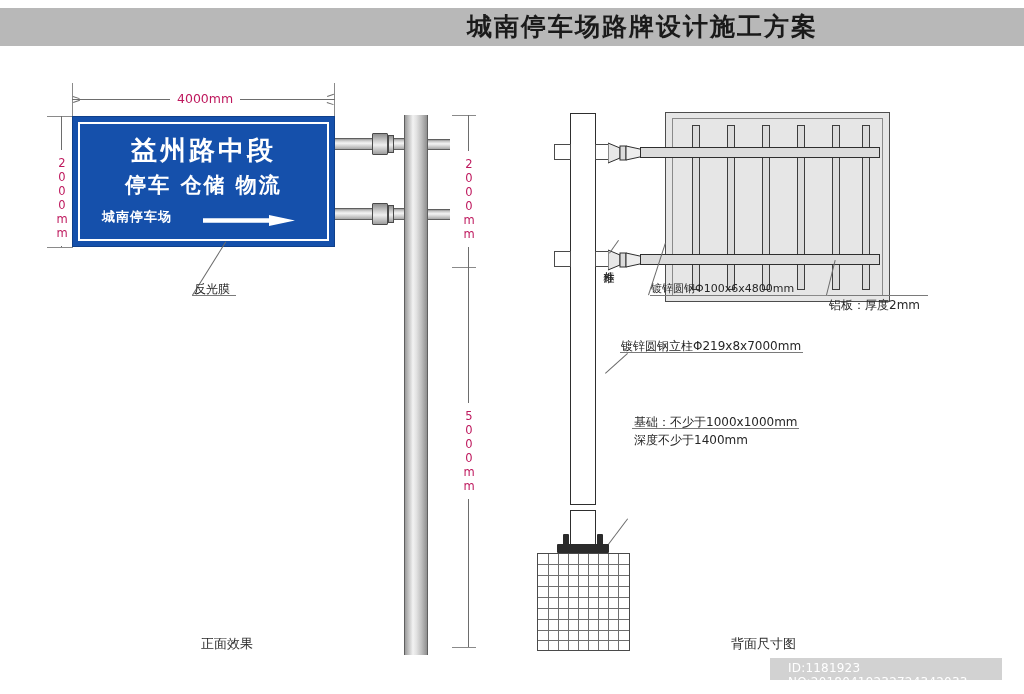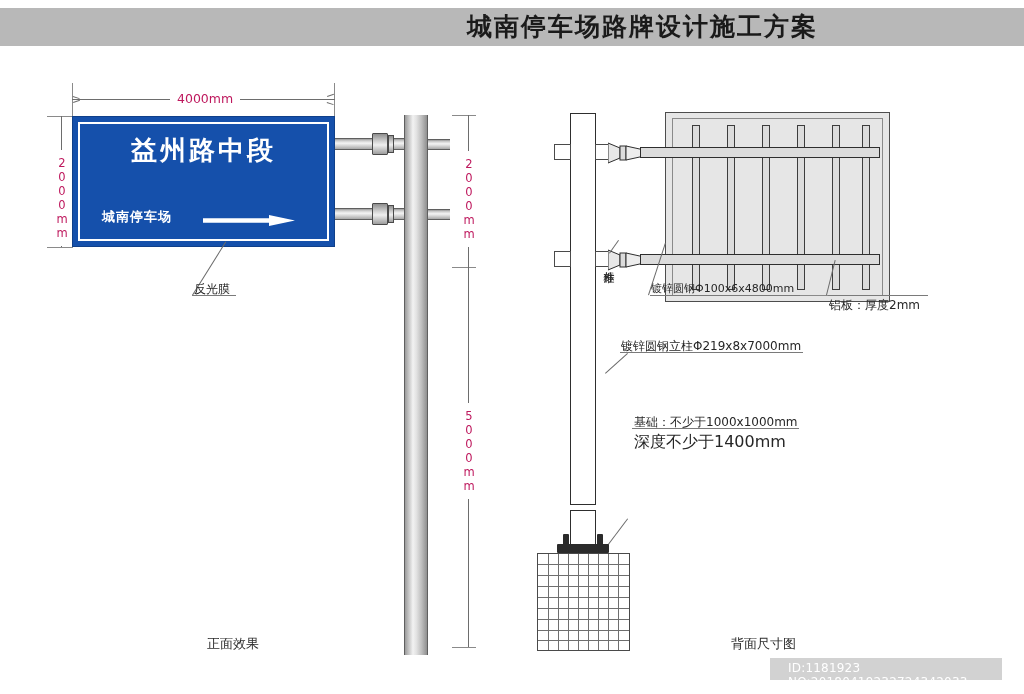--- a/index.html
+++ b/index.html
@@ -107,20 +107,21 @@
     <div class="lbl" style="left:170px;top:36px;background:#fff;padding:0 7px;font-size:12.5px;">4000mm</div>
 
     <div class="thin" style="left:47px;top:61px;width:26px;height:1px;"></div>
     <div class="thin" style="left:47px;top:192px;width:26px;height:1px;"></div>
     <div class="dimline" style="left:61px;top:61px;width:1px;height:131px;"></div>
     <div class="lbl vlbl" style="left:55px;top:95px;background:#fff;padding:6px 0;font-size:11.5px;">2000mm</div>
 
     <div id="sign">
       <div id="sign-inner">
         <div class="sign-l1">益州路中段</div>
+        <div class="sign-l2">停车  仓储  物流</div>
         <div class="sign-l3">城南停车场</div>
         <svg id="arrow" viewBox="0 0 92 11">
           <polygon points="0,3.2 66,3.2 66,0 92,5.5 66,11 66,7.8 0,7.8" fill="#ffffff"></polygon>
         </svg>
       </div>
     </div>
 
     <div class="leader" style="left:192px;top:240px;width:63px;transform:rotate(-58deg);"></div>
     <div class="underline" style="left:192px;top:240px;width:44px;"></div>
     <div class="lbl-cn" style="left:194px;top:226px;">反光膜</div>
@@ -145,21 +146,21 @@
     <div class="base-plate" style="left:426px;top:628px;width:5px;height:10px;"></div>
 
     <div class="thin" style="left:452px;top:60px;width:24px;height:1px;"></div>
     <div class="thin" style="left:452px;top:212px;width:24px;height:1px;"></div>
     <div class="thin" style="left:452px;top:592px;width:24px;height:1px;"></div>
     <div class="dimline" style="left:468px;top:60px;width:1px;height:152px;"></div>
     <div class="dimline" style="left:468px;top:212px;width:1px;height:380px;"></div>
     <div class="lbl vlbl" style="left:462px;top:96px;background:#fff;padding:6px 0;font-size:11.5px;">2000mm</div>
     <div class="lbl vlbl" style="left:462px;top:348px;background:#fff;padding:6px 0;font-size:11.5px;">5000mm</div>
 
-    <div class="caption" style="left:207px;top:580px;">正面效果</div>
+    <div class="caption" style="left:201px;top:580px;">正面效果</div>
   </div>
 
   <div>
 
     <div class="ol" style="left:570px;top:58px;width:26px;height:392px;"></div>
     <div class="ol" style="left:570px;top:455px;width:26px;height:92px;"></div>
 
     <div class="ol-thin" style="left:554px;top:89px;width:17px;height:16px;"></div>
     <div class="ol-thin" style="left:554px;top:196px;width:17px;height:16px;"></div>
     <div class="ol-thin" style="left:595px;top:89px;width:16px;height:16px;"></div>
@@ -200,21 +201,21 @@
     <div class="underline" style="left:828px;top:240px;width:100px;"></div>
     <div class="lbl-cn" style="left:829px;top:226px;font-size:12px;margin-top:16px;">铝板：厚度2mm</div>
 
     <div class="leader" style="left:605px;top:318px;width:30px;transform:rotate(-42deg);"></div>
     <div class="underline" style="left:620px;top:297px;width:183px;"></div>
     <div class="lbl-cn" style="left:621px;top:283px;font-size:12px;">镀锌圆钢立柱Φ219x8x7000mm</div>
 
     <div class="leader" style="left:596px;top:505px;width:52px;transform:rotate(-53deg);"></div>
     <div class="underline" style="left:632px;top:373px;width:167px;"></div>
     <div class="lbl-cn" style="left:634px;top:359px;font-size:12px;">基础：不少于1000x1000mm</div>
-    <div class="lbl-cn" style="left:634px;top:377px;font-size:16px;">深度不少于1400mm</div>
+    <div class="lbl-cn" style="left:634px;top:377px;font-size:12px;">深度不少于1400mm</div>
 
     <div class="base-plate" style="left:557px;top:489px;width:52px;height:9px;"></div>
     <div class="base-plate" style="left:563px;top:479px;width:6px;height:11px;"></div>
     <div class="base-plate" style="left:597px;top:479px;width:6px;height:11px;"></div>
 
     <div id="foundation">
       <div class="gv" style="left:10px;"></div>
         <div class="gv" style="left:20px;"></div>
       <div class="gv" style="left:30px;"></div>
         <div class="gv" style="left:40px;"></div>

